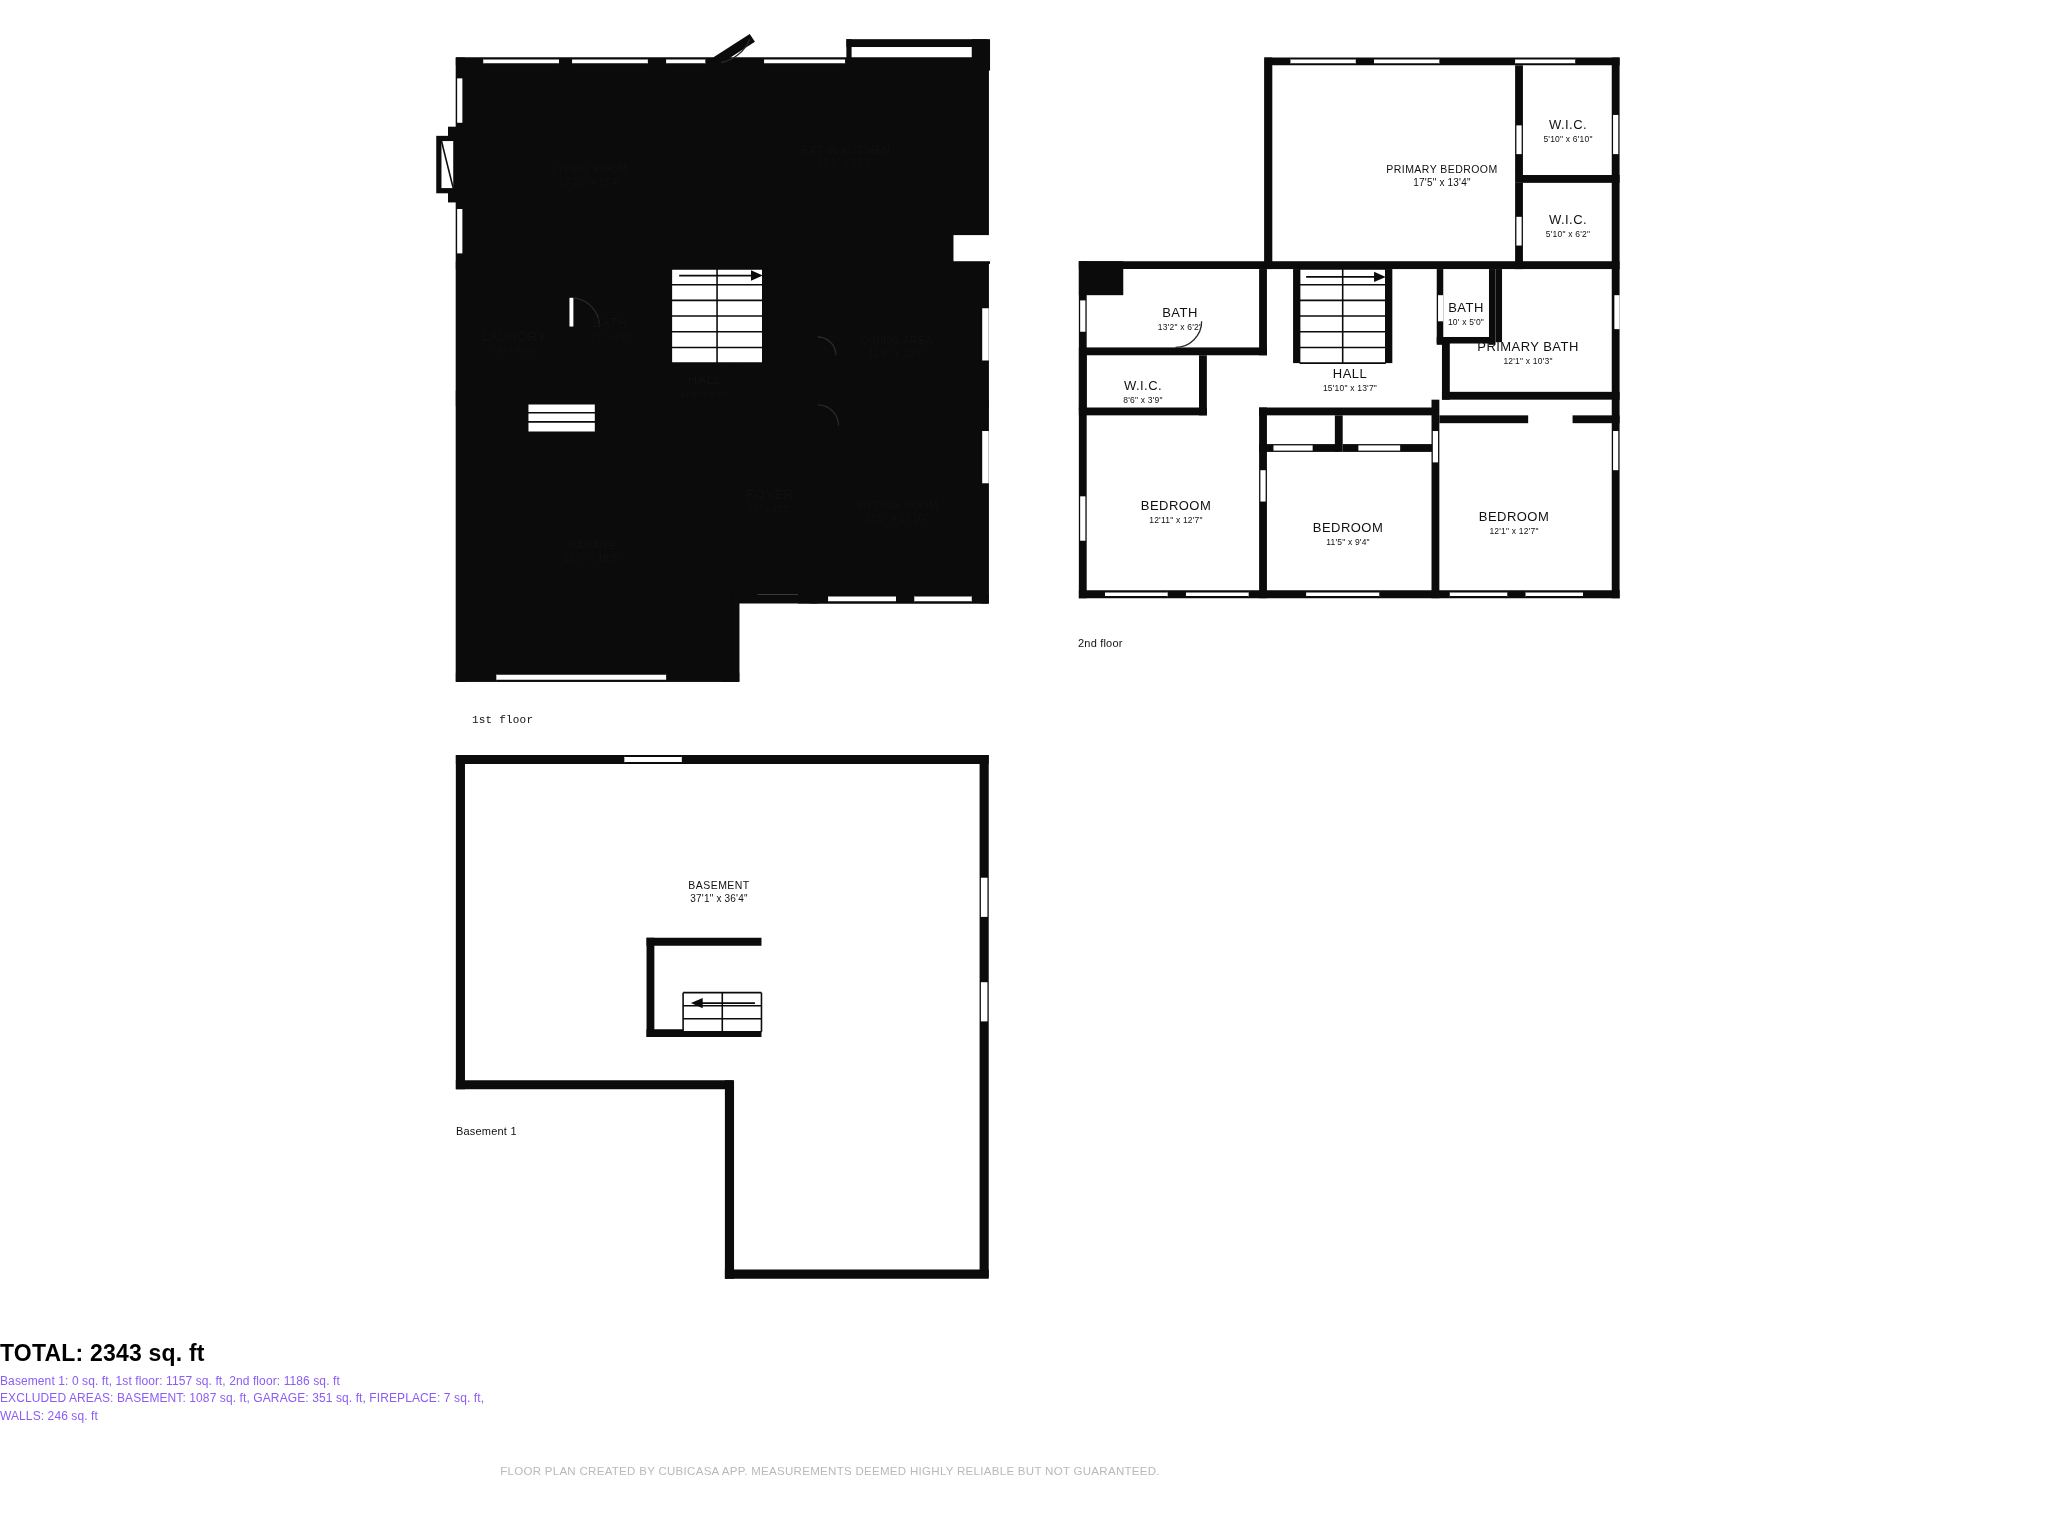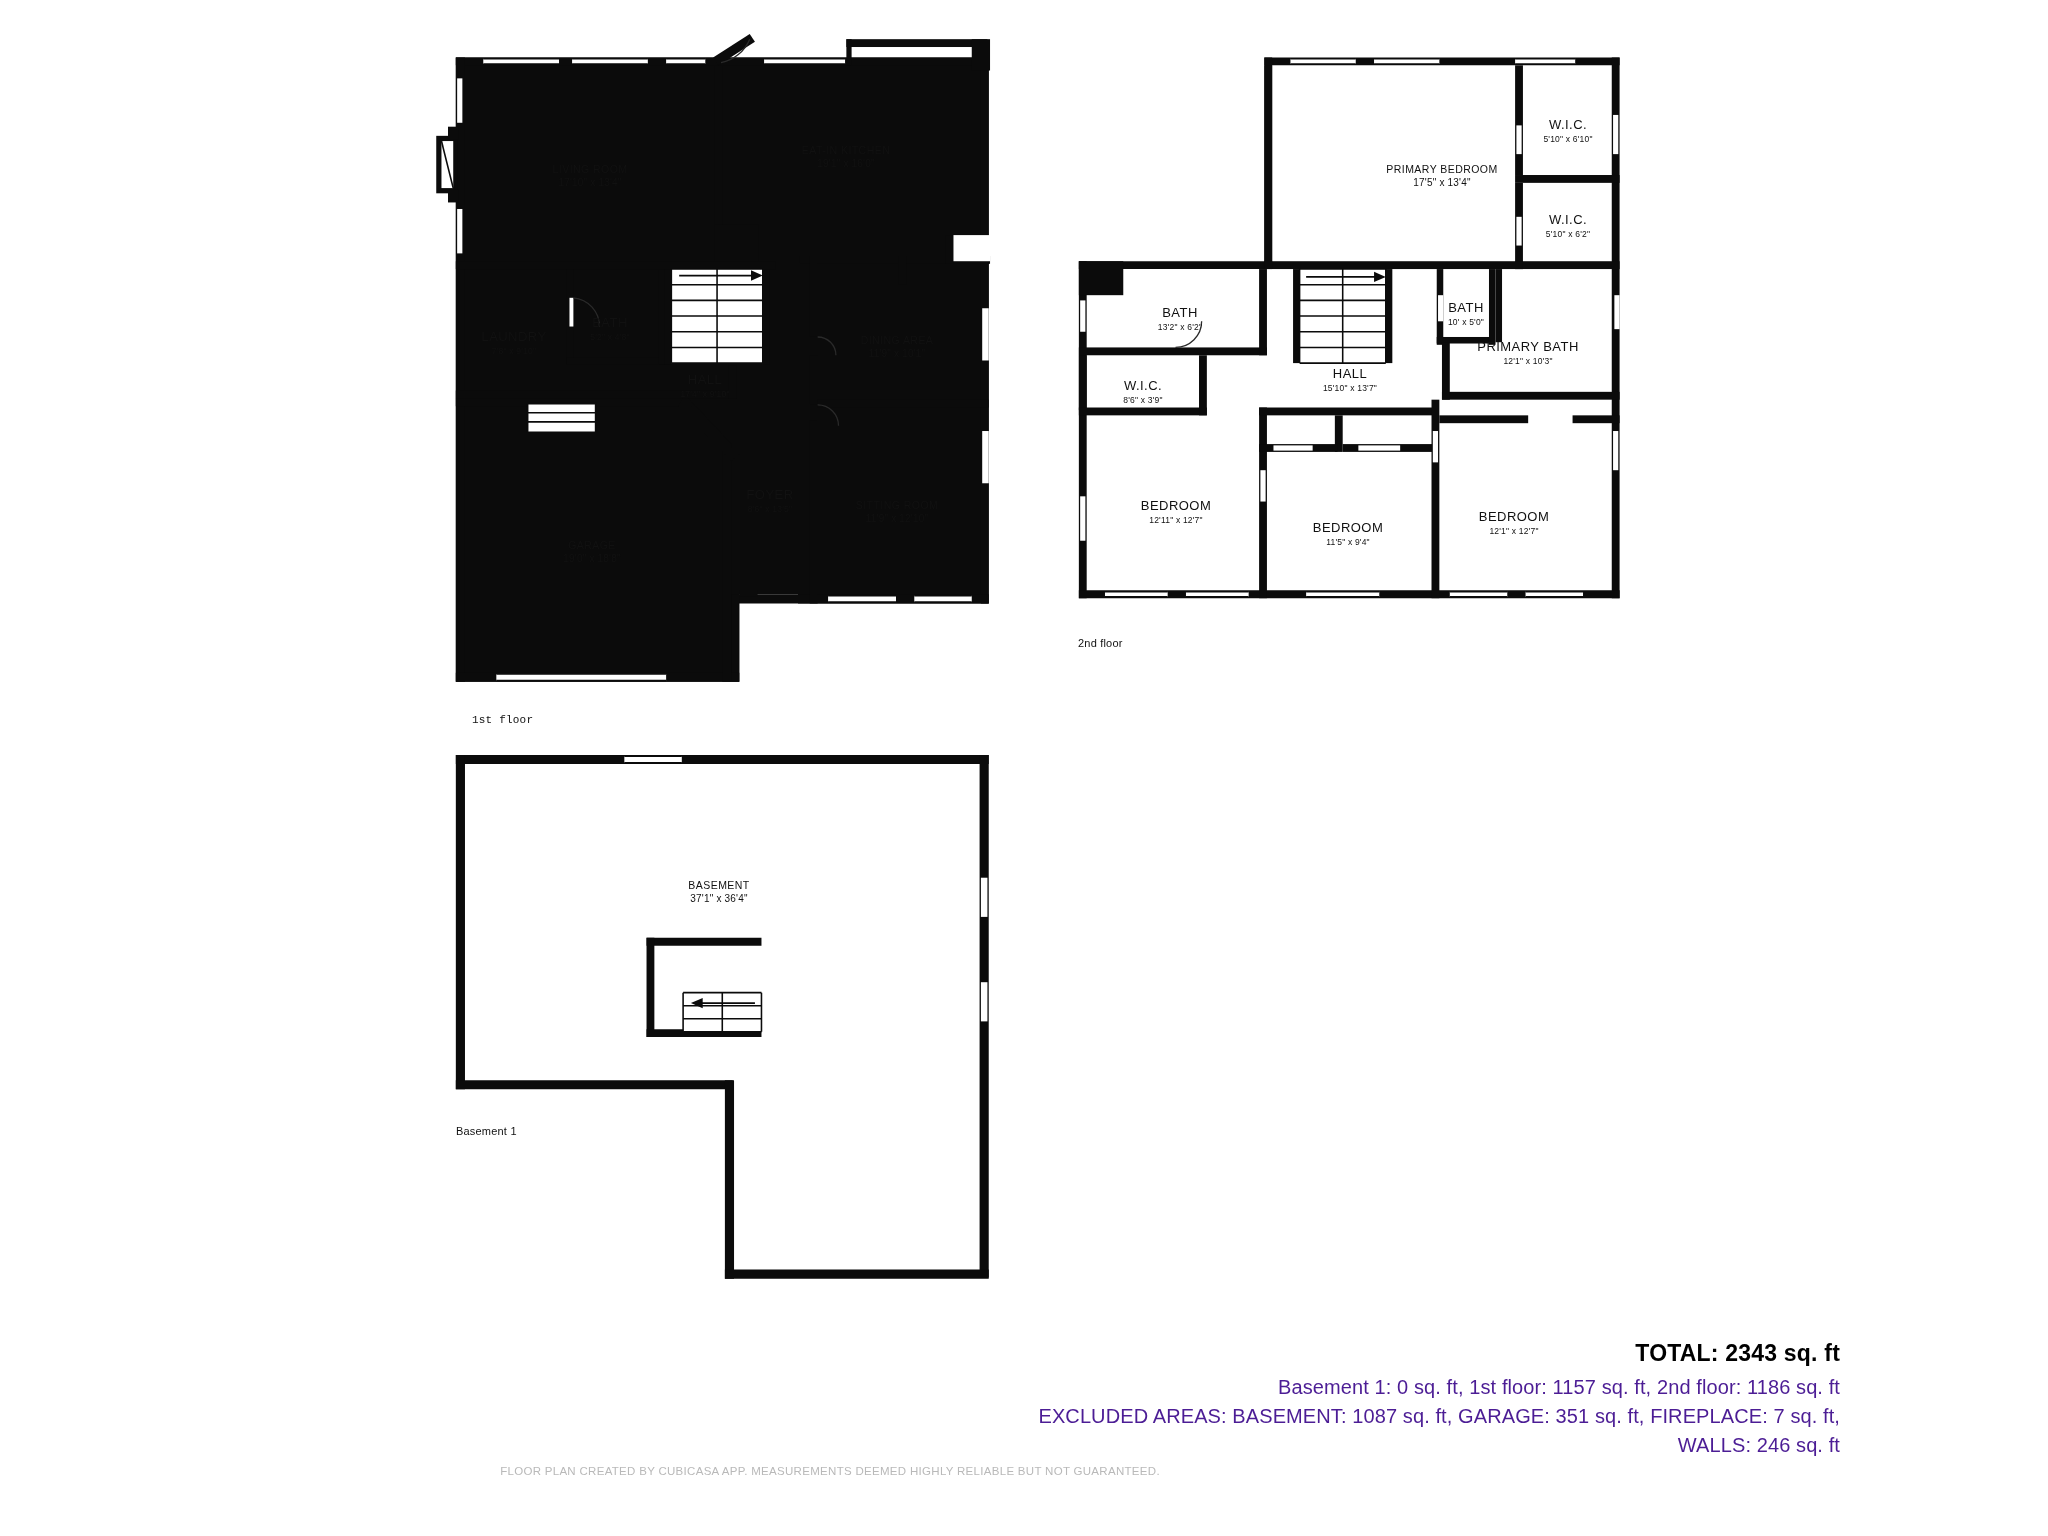--- a/index.html
+++ b/index.html
@@ -57,32 +57,32 @@
     color: #111;
     letter-spacing: 0.2px;
     white-space: nowrap;
   }
 
   .summary {
     position: absolute;
     left: 0;
     top: 1340px;
     width: 1840px;
-    text-align: right;
+    text-align: left;
   }
   .summary .total {
     font-size: 23px;
     font-weight: bold;
     color: #000;
     letter-spacing: 0.2px;
     margin-bottom: 6px;
   }
   .summary .line {
-    font-size: 20px;
-    color: #4c1d95;
+    font-size: 12px;
+    color: #8b5cf6;
     line-height: 1.45;
     letter-spacing: 0.1px;
   }
   .footer-note {
     position: absolute;
     left: 0;
     top: 1465px;
     width: 1660px;
     text-align: center;
     font-size: 11.5px;

